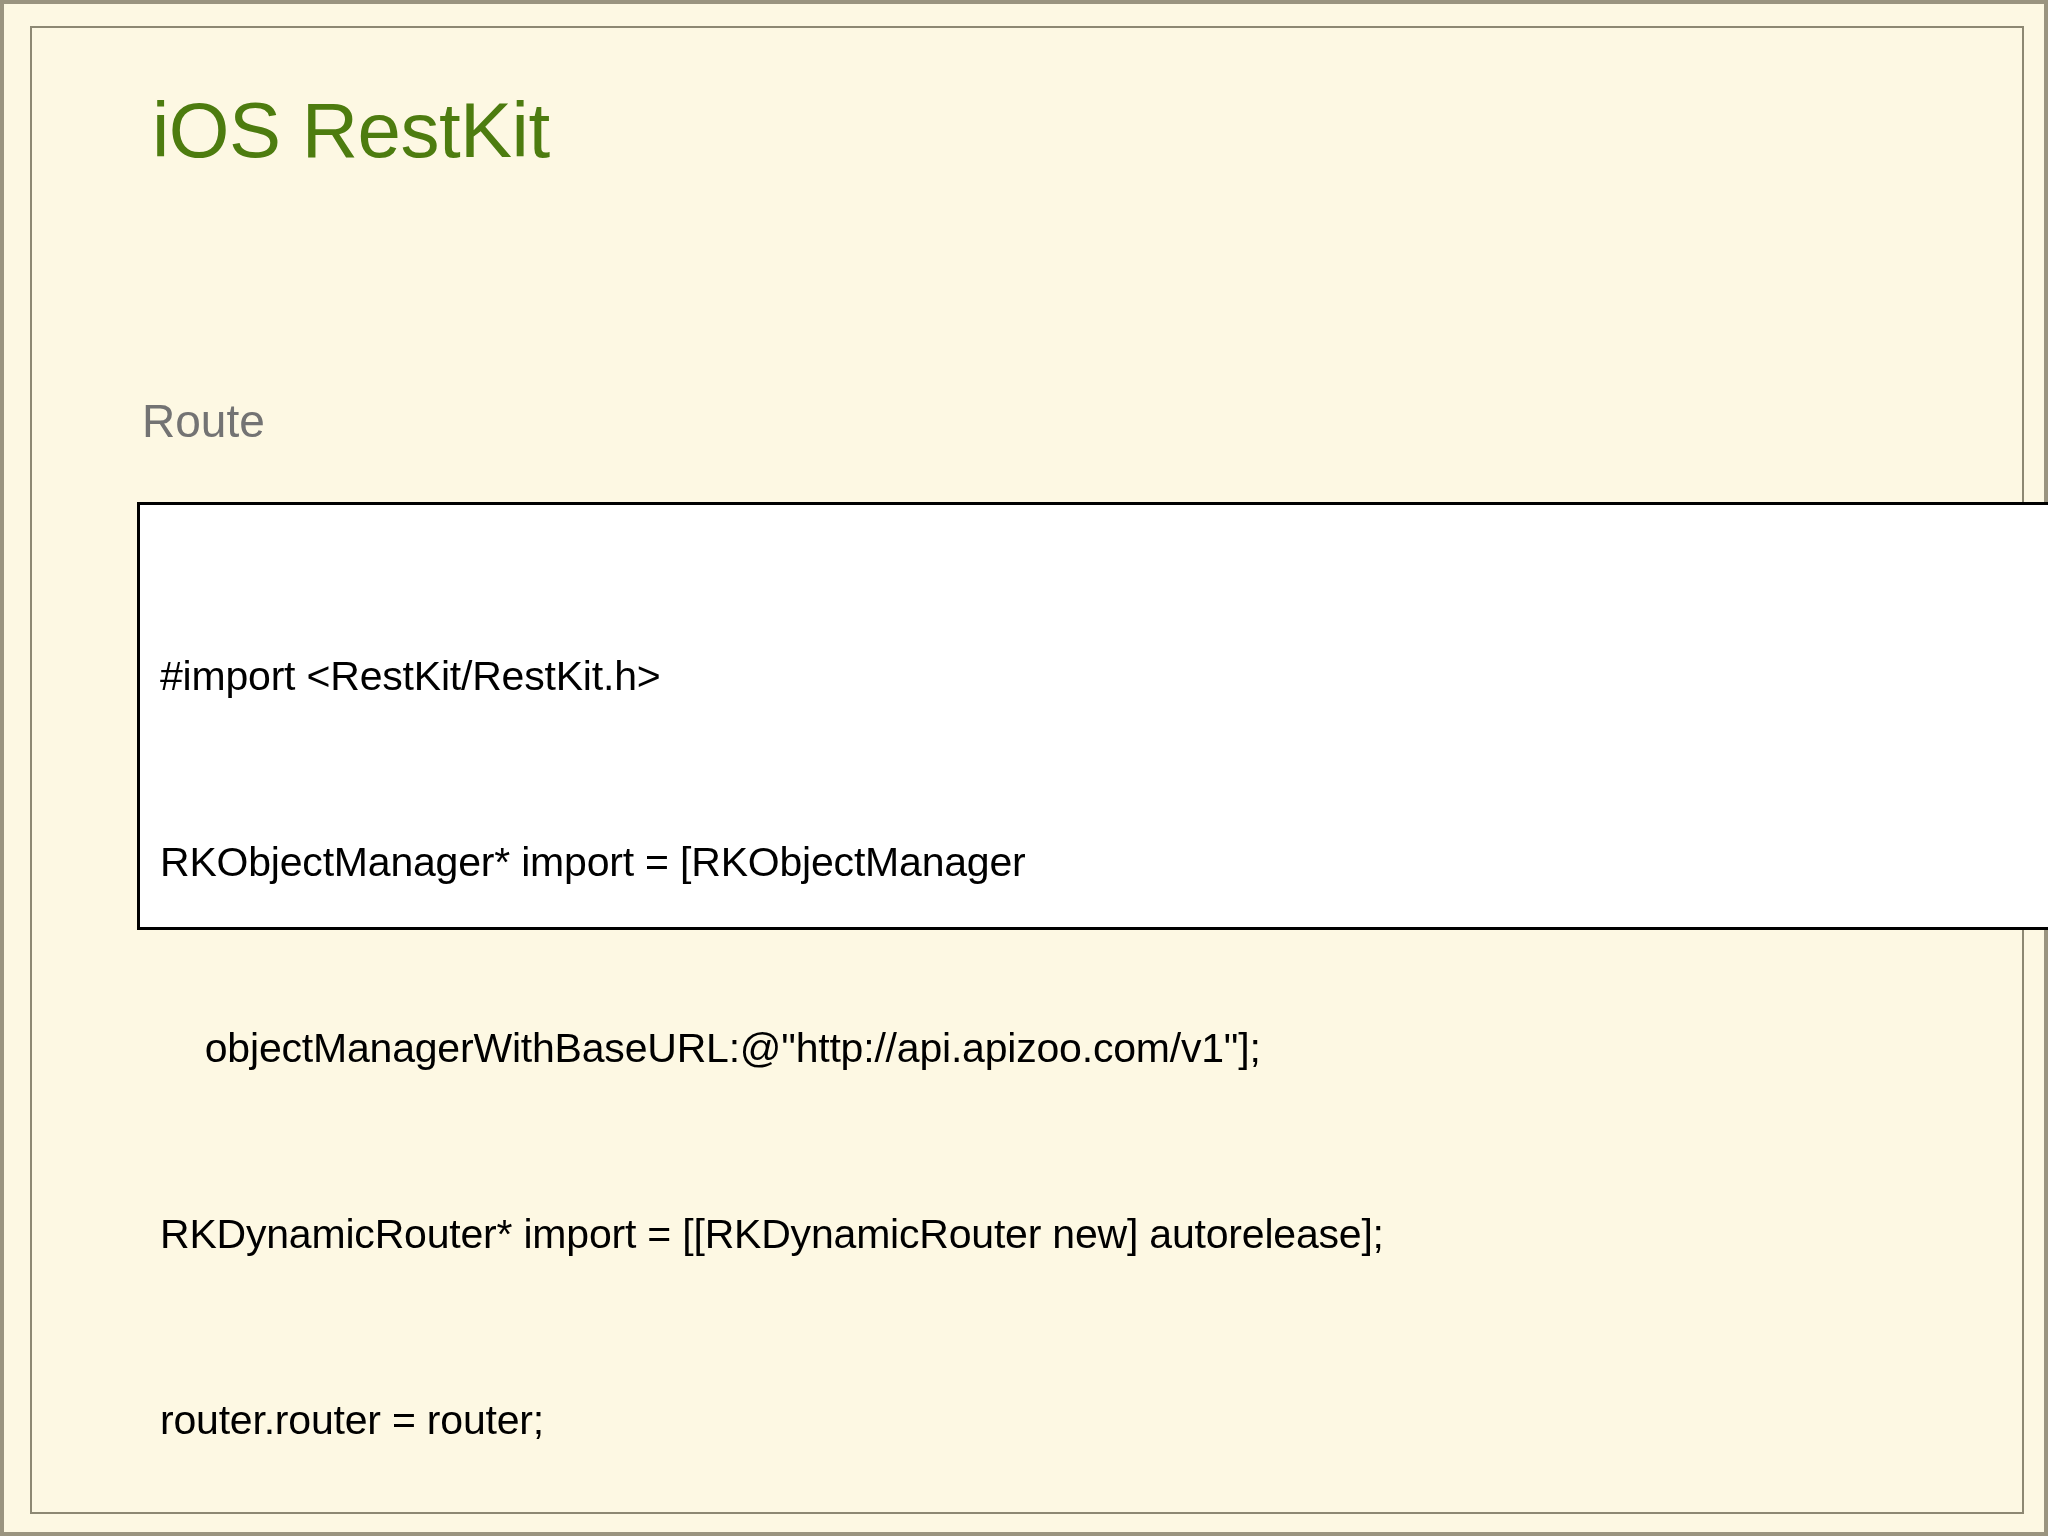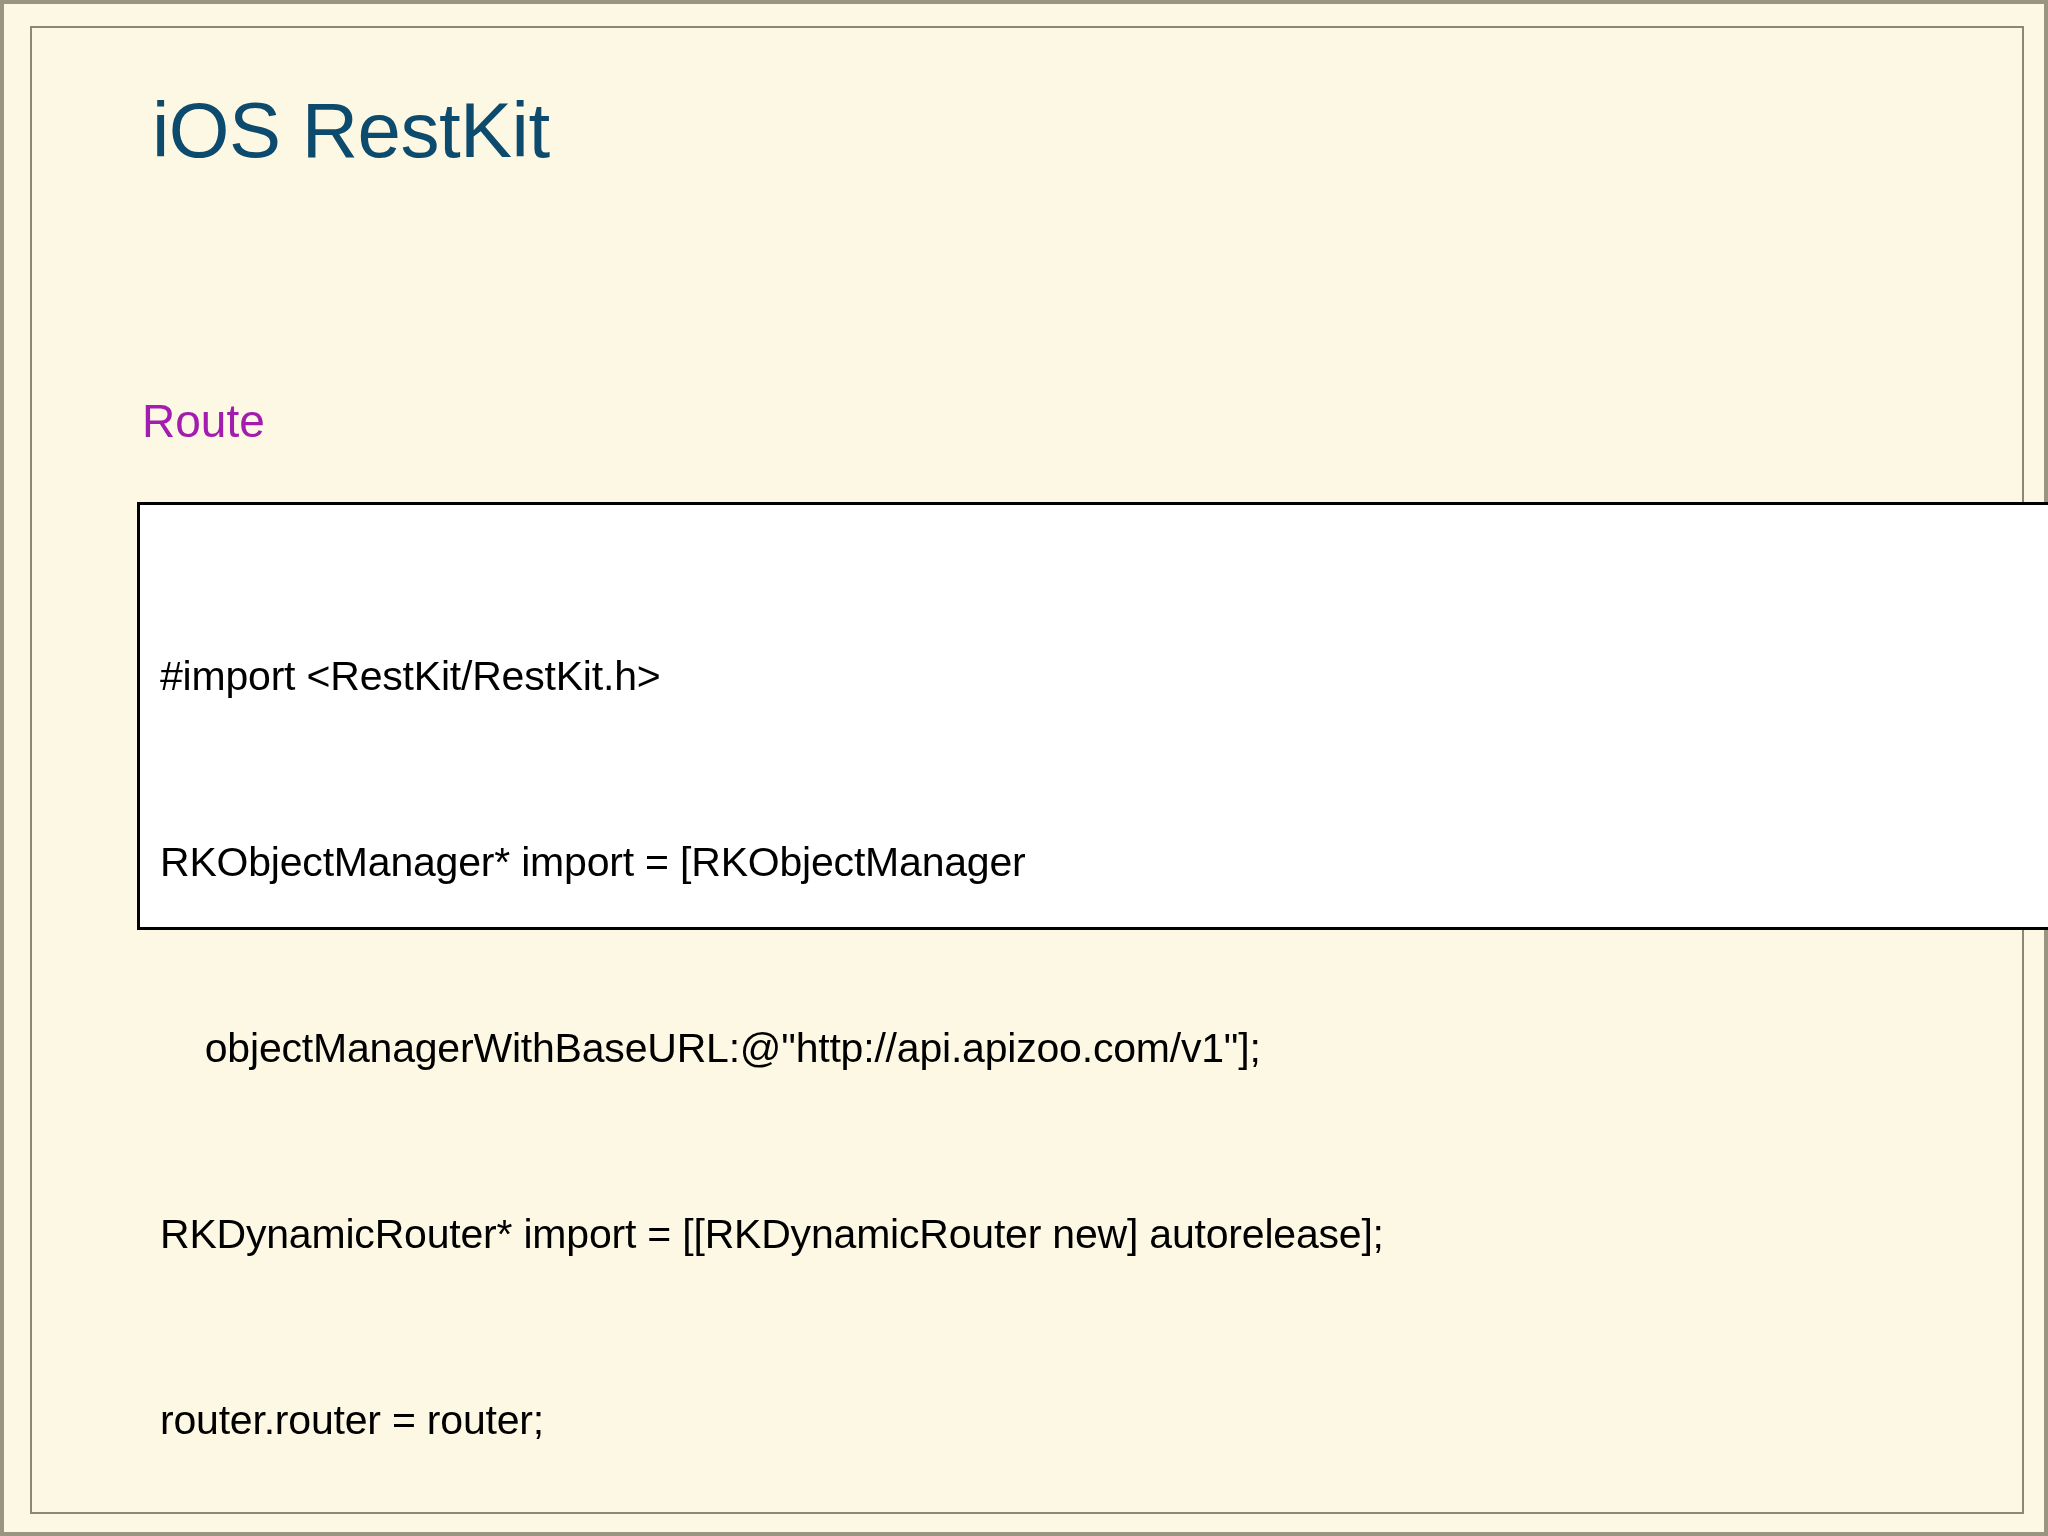--- a/index.html
+++ b/index.html
@@ -32,31 +32,31 @@
     box-sizing: border-box;
     border: 2px solid #8d8873;
     background: #fdf8e3;
   }
   .slide-title {
     position: absolute;
     left: 120px;
     top: 62px;
     font-size: 78px;
     line-height: 1.05;
-    color: #0c4a6e;
+    color: #4d7c0f;
     letter-spacing: -0.5px;
     white-space: nowrap;
   }
   .section-label {
     position: absolute;
     left: 110px;
     top: 368px;
     font-size: 46px;
     line-height: 1.1;
-    color: #a21caf;
+    color: #737373;
     white-space: nowrap;
   }
   .code-box {
     position: absolute;
     left: 105px;
     top: 474px;
     width: 2014px;
     height: 428px;
     box-sizing: border-box;
     background: #ffffff;

